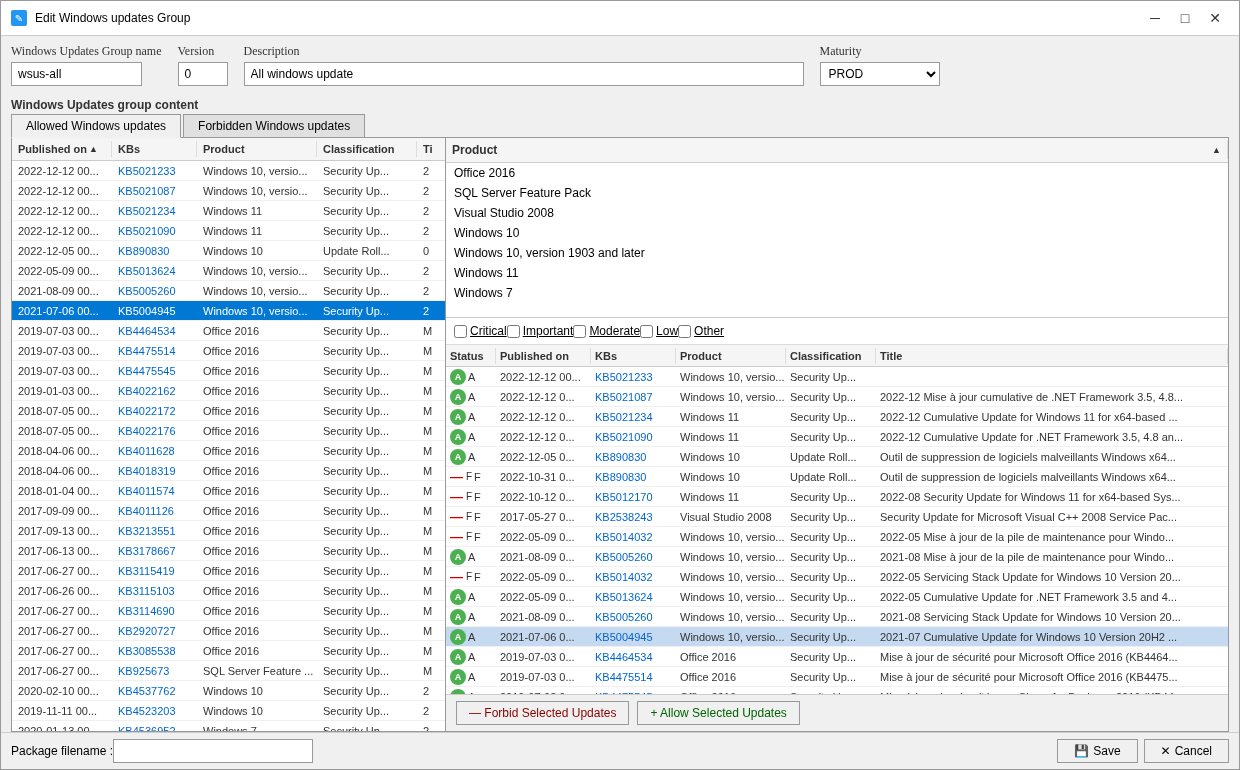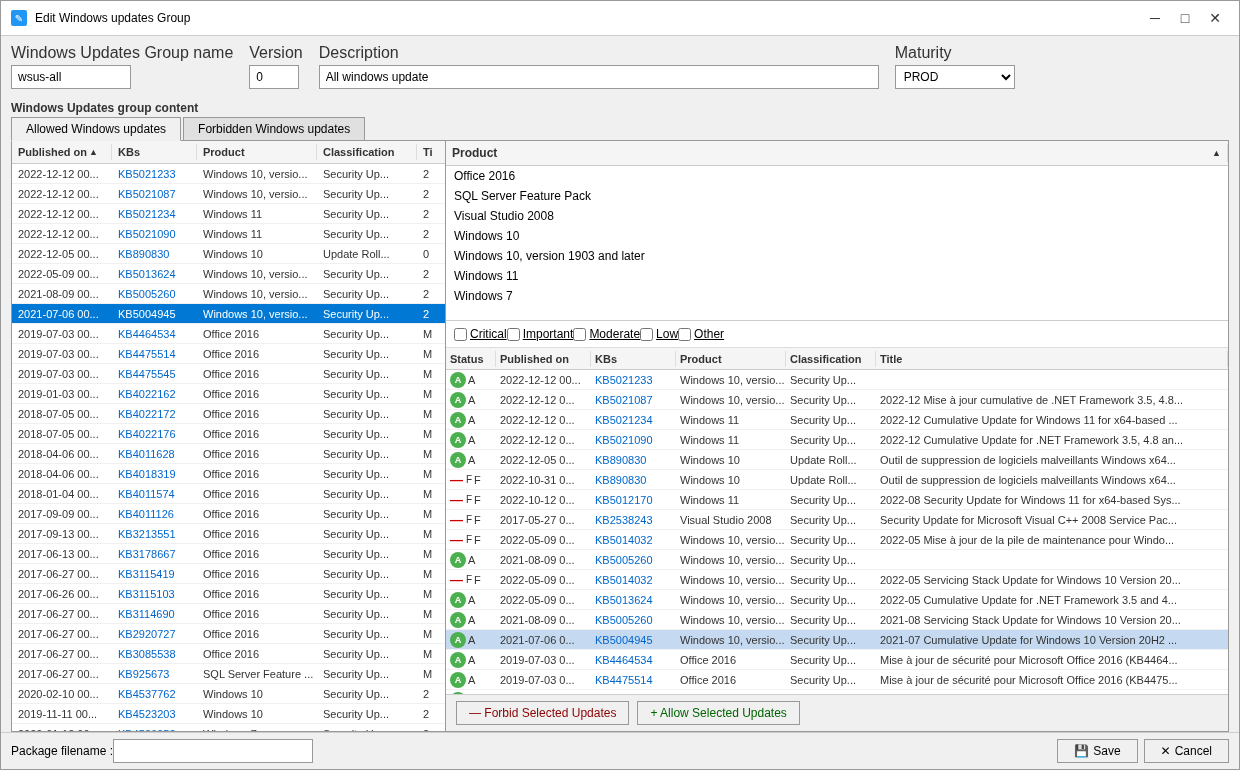--- a/index.html
+++ b/index.html
@@ -9,21 +9,21 @@
     
     .title-bar { background: #fff; border-bottom: 1px solid #ccc; padding: 6px 10px; display: flex; align-items: center; justify-content: space-between; min-height: 30px; }
     .title-bar-left { display: flex; align-items: center; gap: 8px; }
     .title-icon { width: 16px; height: 16px; background: #2196F3; border-radius: 2px; display: flex; align-items: center; justify-content: center; color: white; font-size: 10px; }
     .title-text { font-size: 12px; font-weight: normal; }
     .title-controls { display: flex; gap: 2px; }
     .title-btn { width: 28px; height: 22px; border: none; background: transparent; cursor: pointer; display: flex; align-items: center; justify-content: center; font-size: 14px; color: #333; }
 
     .form-row { display: flex; align-items: flex-start; gap: 16px; padding: 8px 10px; background: #f0f0f0; }
     .form-group { display: flex; flex-direction: column; gap: 3px; }
-    .form-label { font-size: 16px; color: #333; }
+    .form-label { font-size: 12px; color: #333; font-family: Liberation Serif, serif; }
     .form-input { border: 1px solid #999; padding: 3px 6px; background: white; height: 24px; font-size: 12px; }
     .form-input-wide { width: 560px; }
     .form-select { border: 1px solid #999; padding: 2px 4px; background: white; height: 24px; font-size: 12px; width: 120px; }
 
     .section-header { padding: 4px 10px 2px; font-size: 12px; font-weight: bold; color: #333; }
 
     .tabs { display: flex; padding: 0 10px; gap: 0; }
     .tab { padding: 4px 14px; border: 1px solid #999; border-bottom: none; background: #e0e0e0; cursor: pointer; font-size: 12px; margin-right: 2px; }
     .tab.active { background: #f0f0f0; border-bottom: 1px solid #f0f0f0; margin-bottom: -1px; z-index: 1; }
 
@@ -99,21 +99,21 @@
     <div class="title-controls">
       <button class="title-btn">─</button>
       <button class="title-btn">□</button>
       <button class="title-btn close">✕</button>
     </div>
   </div>
 
   <div class="form-row">
     <div class="form-group">
       <label class="form-label">Windows Updates Group name</label>
-      <input class="form-input" style="width: 120px;" type="text" value="wsus-all">
+      <input class="form-input" style="width: 131px;" type="text" value="wsus-all">
     </div>
     <div class="form-group">
       <label class="form-label">Version</label>
       <input class="form-input" style="width: 50px;" type="text" value="0">
     </div>
     <div class="form-group">
       <label class="form-label">Description</label>
       <input class="form-input form-input-wide" type="text" value="All windows update" style="">
     </div>
     <div class="form-group">
@@ -485,20 +485,21 @@
     <div class="r-td r-col-product">Windows 10, versio...</div>
     <div class="r-td r-col-class">Security Up...</div>
     <div class="r-td r-col-title">2022-05 Mise à jour de la pile de maintenance pour Windo...</div>
   </div>
             <div class="r-row">
     <div class="r-td r-col-status" style="display:flex;align-items:center;gap:2px;"><span style="display:inline-flex;align-items:center;justify-content:center;width:16px;height:16px;border-radius:50%;background:#4CAF50;color:white;font-size:9px;font-weight:bold;">A</span> A</div>
     <div class="r-td r-col-published">2021-08-09 0...</div>
     <div class="r-td r-col-kbs" style="color:#0066cc;">KB5005260</div>
     <div class="r-td r-col-product">Windows 10, versio...</div>
     <div class="r-td r-col-class">Security Up...</div>
+    <div class="r-td r-col-title">2021-08 Mise à jour de la pile de maintenance pour Windo...</div>
   </div>
             <div class="r-row">
     <div class="r-td r-col-status" style="display:flex;align-items:center;gap:2px;"><span style="display:inline-flex;align-items:center;gap:3px;">
                   <span style="color:#c00;font-weight:bold;font-size:13px;">—</span> 
                   <span style="font-size:10px;">F</span>
                 </span> F</div>
     <div class="r-td r-col-published">2022-05-09 0...</div>
     <div class="r-td r-col-kbs" style="color:#0066cc;">KB5014032</div>
     <div class="r-td r-col-product">Windows 10, versio...</div>
     <div class="r-td r-col-class">Security Up...</div>

